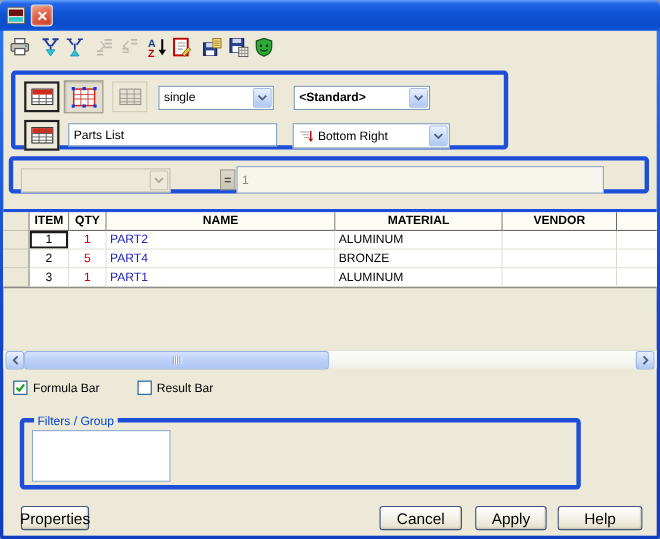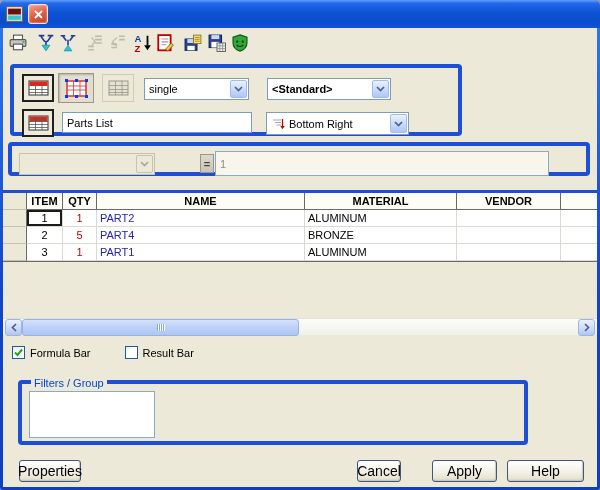--- a/index.html
+++ b/index.html
@@ -398,18 +398,18 @@
       <span class="cbox" style="margin-left:34px;"></span>
       <span class="cblabel">Result Bar</span>
     </div>
 
     <div class="gbox" style="left:15px; top:352px; width:510px; height:65px;">
       <span class="gbox-label">Filters / Group</span>
       <div class="listbox" style="left:7px; top:7px; width:126px; height:47px;"></div>
     </div>
 
     <div class="xp-btn mnemonic" style="left:16px; width:62px;">Properties</div>
-    <div class="xp-btn" style="left:354px; width:44px;">Cancel</div>
+    <div class="xp-btn" style="left:342px; width:75px;">Cancel</div>
     <div class="xp-btn mnemonic" style="left:429px; width:65px;">Apply</div>
     <div class="xp-btn mnemonic" style="left:504px; width:77px;">Help</div>
 
   </div>
 </div>
 
 </body></html>

